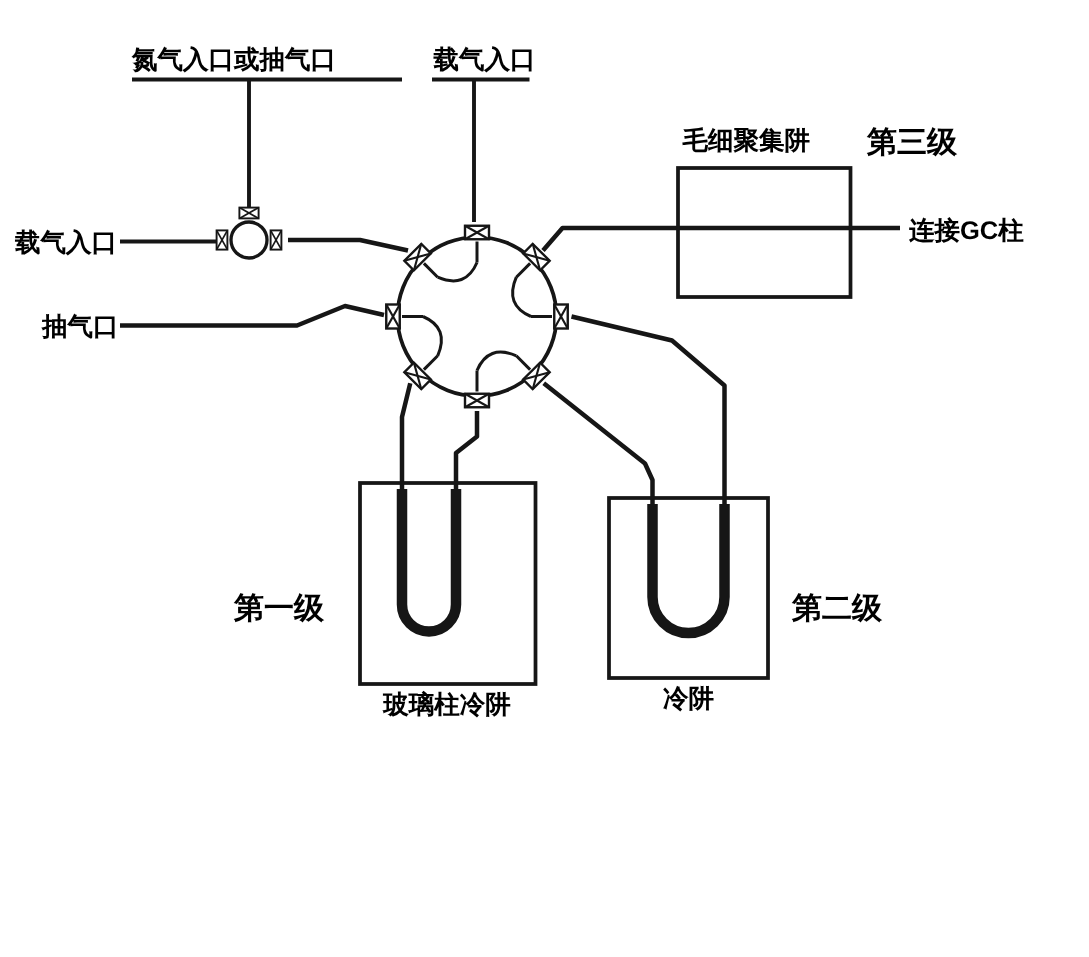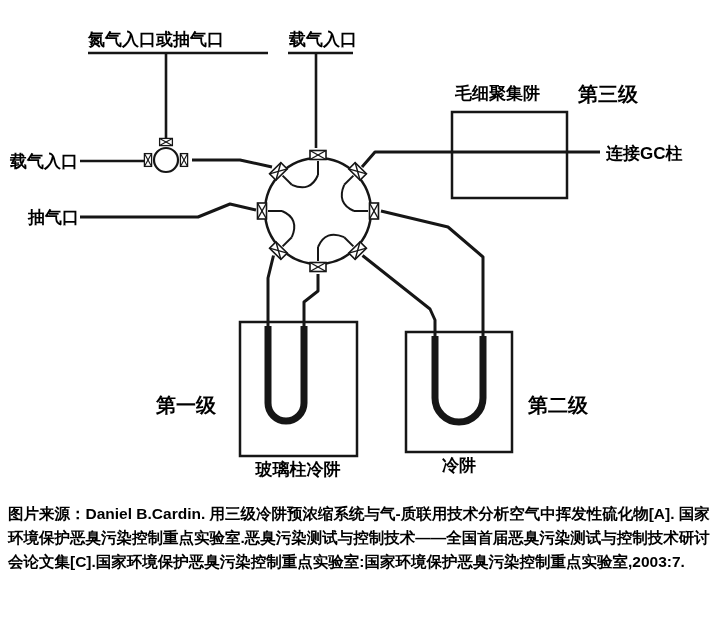--- a/index.html
+++ b/index.html
@@ -125,15 +125,14 @@
     <path class="utube" d="M268 326 V403 A18 18 0 0 0 304 403 V326"></path>
     <text class="diagram-label" x="298" y="475" text-anchor="middle">玻璃柱冷阱</text>
     <text class="stage-label" x="156" y="412" fill="#e60012">第一级</text>
 
     <rect class="box" x="406" y="332" width="106" height="120"></rect>
     <path class="utube" d="M435 336 V398 A24 24 0 0 0 483 398 V336"></path>
     <text class="diagram-label" x="459" y="471" text-anchor="middle">冷阱</text>
     <text class="stage-label" x="528" y="412" fill="#e60012">第二级</text>
   </svg>
 
-  <div class="caption">图片来源：Daniel B.Cardin. 用三级冷阱预浓缩系统与气-质联用技术分析空气中挥发性硫化物[A]. 国家环境保护恶臭污染控制重点实验室.恶臭污染测试与控制技术——全国首届恶臭污染测试与控制技术研讨会论文集[C].国家环境保护恶臭污染控制重点实验室:国家环境保护恶臭污染控制重点实验室,2003:7.</div>
 
 </div>
 
 </body></html>

